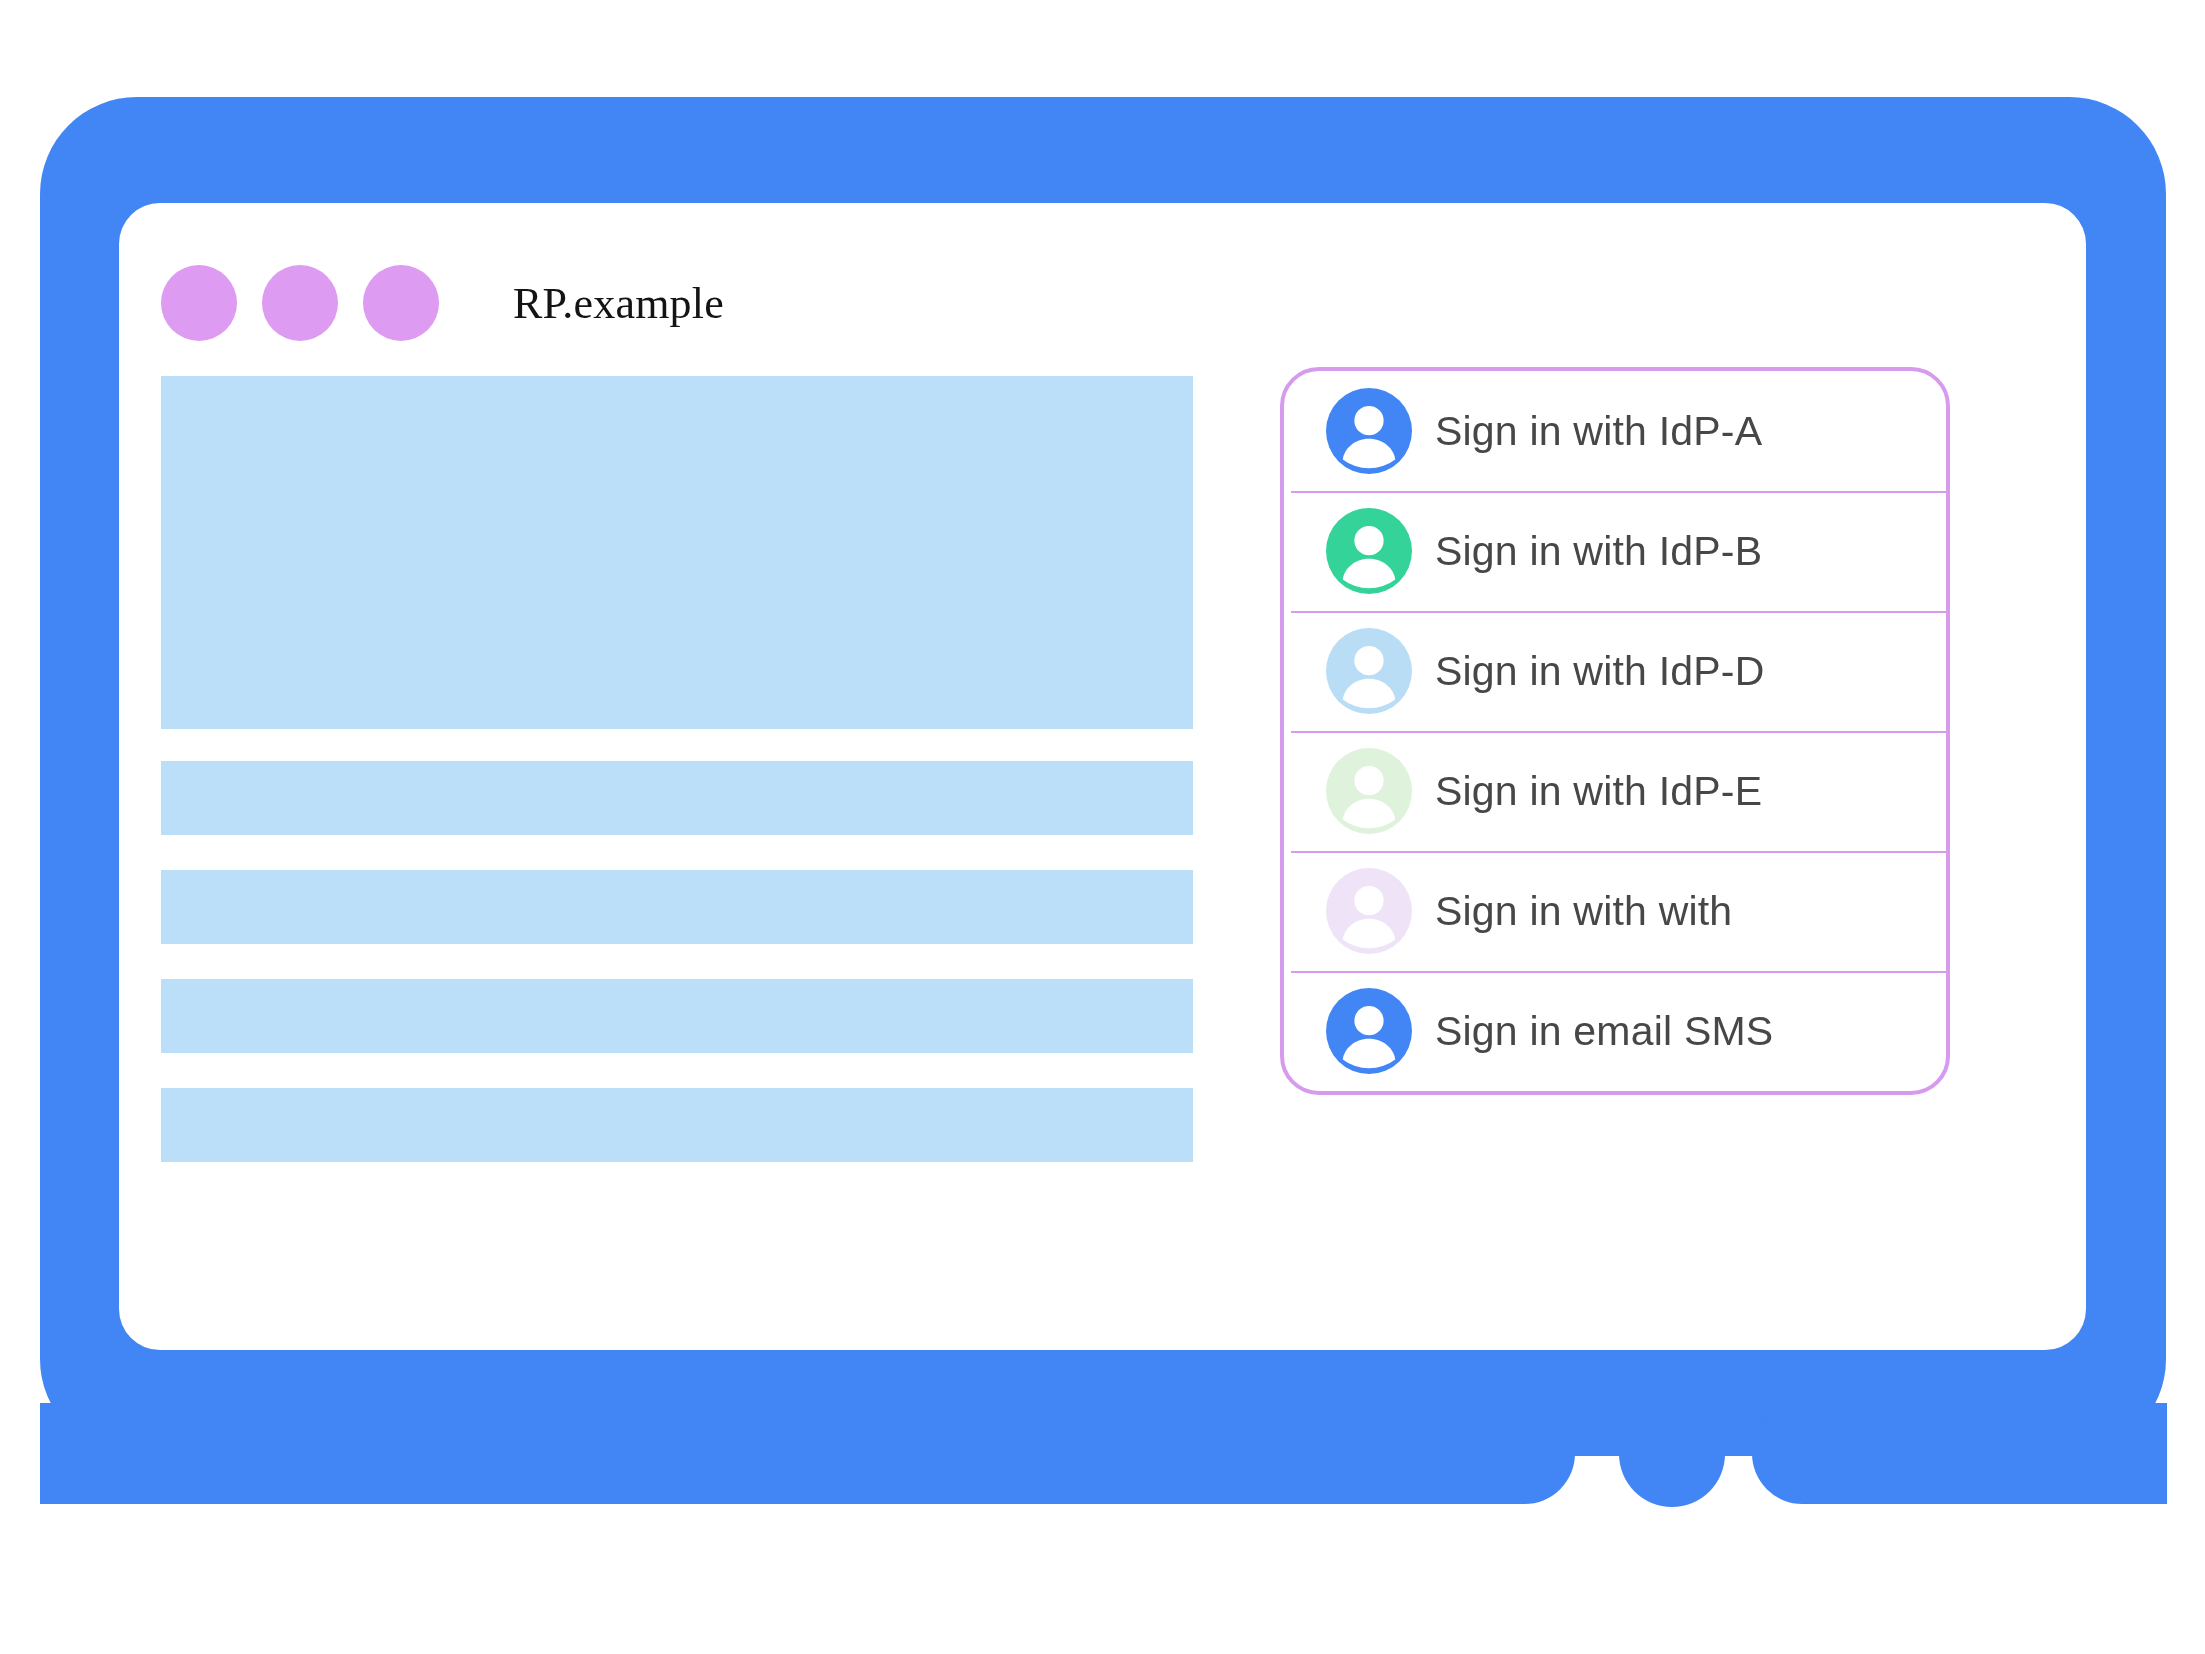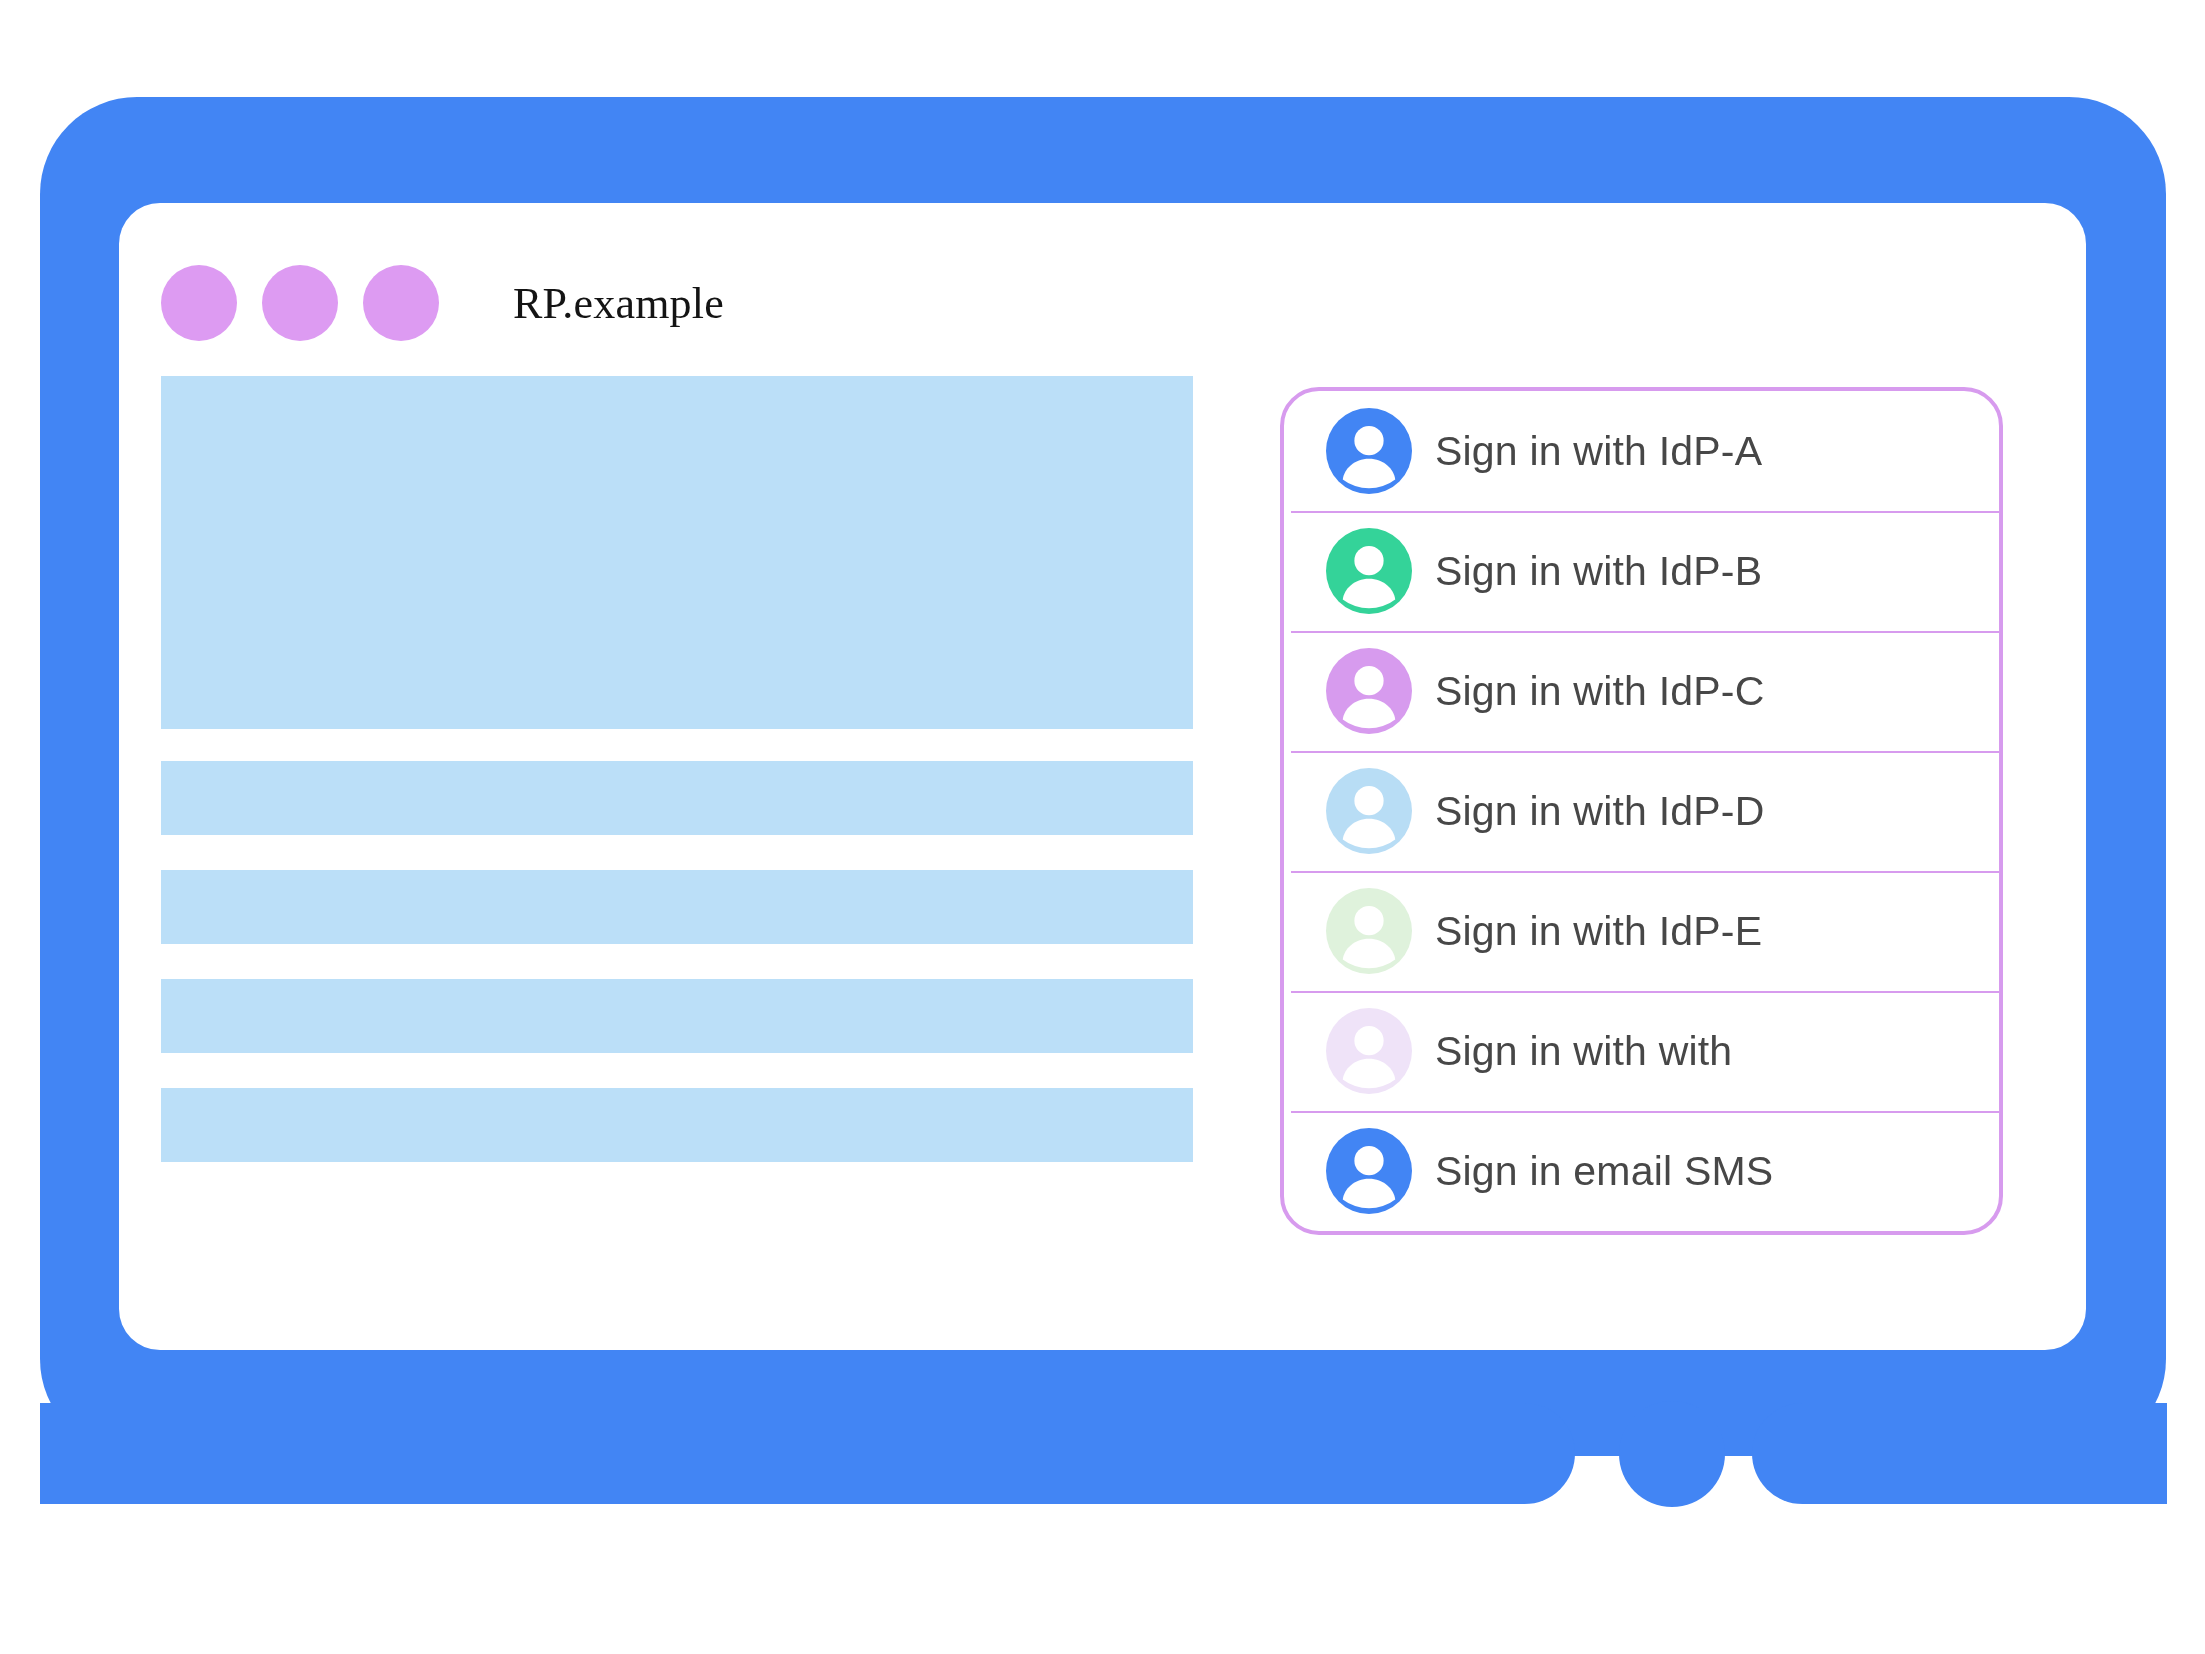--- a/index.html
+++ b/index.html
@@ -113,27 +113,26 @@
   }
   .block.hero   { height: 353px; margin-bottom: 32px; }
   .block.bar    { height: 74px;  margin-bottom: 35px; }
   .block.bar:last-child { margin-bottom: 0; }
 
   
   .signin-dialog {
     position: absolute;
     left: 1161px;
     top: 164px;
-    width: 723px;
+    width: 670px;
     box-sizing: border-box;
     border: 4.4px solid var(--dialog-border, #D79BEE);
     border-radius: 39px;
     background: #ffffff;
     overflow: hidden;
-    margin-top: 20px;
   }
   .signin-list {
     display: flex;
     flex-direction: column;
   }
   .signin-item {
     position: relative;
     display: flex;
     align-items: center;
     height: 120px;
@@ -209,30 +208,20 @@
                 <circle cx="50" cy="50" r="50" fill="#34D399"></circle>
                 <circle cx="50" cy="38" r="17" fill="#ffffff"></circle>
                 <path d="M50 59 C33 59 21 71 19.5 83 A50 50 0 0 0 80.5 83 C79 71 67 59 50 59 Z" fill="#ffffff"></path>
               </svg>
             </span>
             <span class="signin-label">Sign in with IdP-B</span>
           </div>
           <div class="signin-item">
             <span class="avatar">
               <svg viewBox="0 0 100 100" xmlns="http://www.w3.org/2000/svg">
-                <circle cx="50" cy="50" r="50" fill="#D79BEE"></circle>
-                <circle cx="50" cy="38" r="17" fill="#ffffff"></circle>
-                <path d="M50 59 C33 59 21 71 19.5 83 A50 50 0 0 0 80.5 83 C79 71 67 59 50 59 Z" fill="#ffffff"></path>
-              </svg>
-            </span>
-            <span class="signin-label">Sign in with IdP-C</span>
-          </div>
-          <div class="signin-item">
-            <span class="avatar">
-              <svg viewBox="0 0 100 100" xmlns="http://www.w3.org/2000/svg">
                 <circle cx="50" cy="50" r="50" fill="#B8DDF5"></circle>
                 <circle cx="50" cy="38" r="17" fill="#ffffff"></circle>
                 <path d="M50 59 C33 59 21 71 19.5 83 A50 50 0 0 0 80.5 83 C79 71 67 59 50 59 Z" fill="#ffffff"></path>
               </svg>
             </span>
             <span class="signin-label">Sign in with IdP-D</span>
           </div>
           <div class="signin-item">
             <span class="avatar">
               <svg viewBox="0 0 100 100" xmlns="http://www.w3.org/2000/svg">

